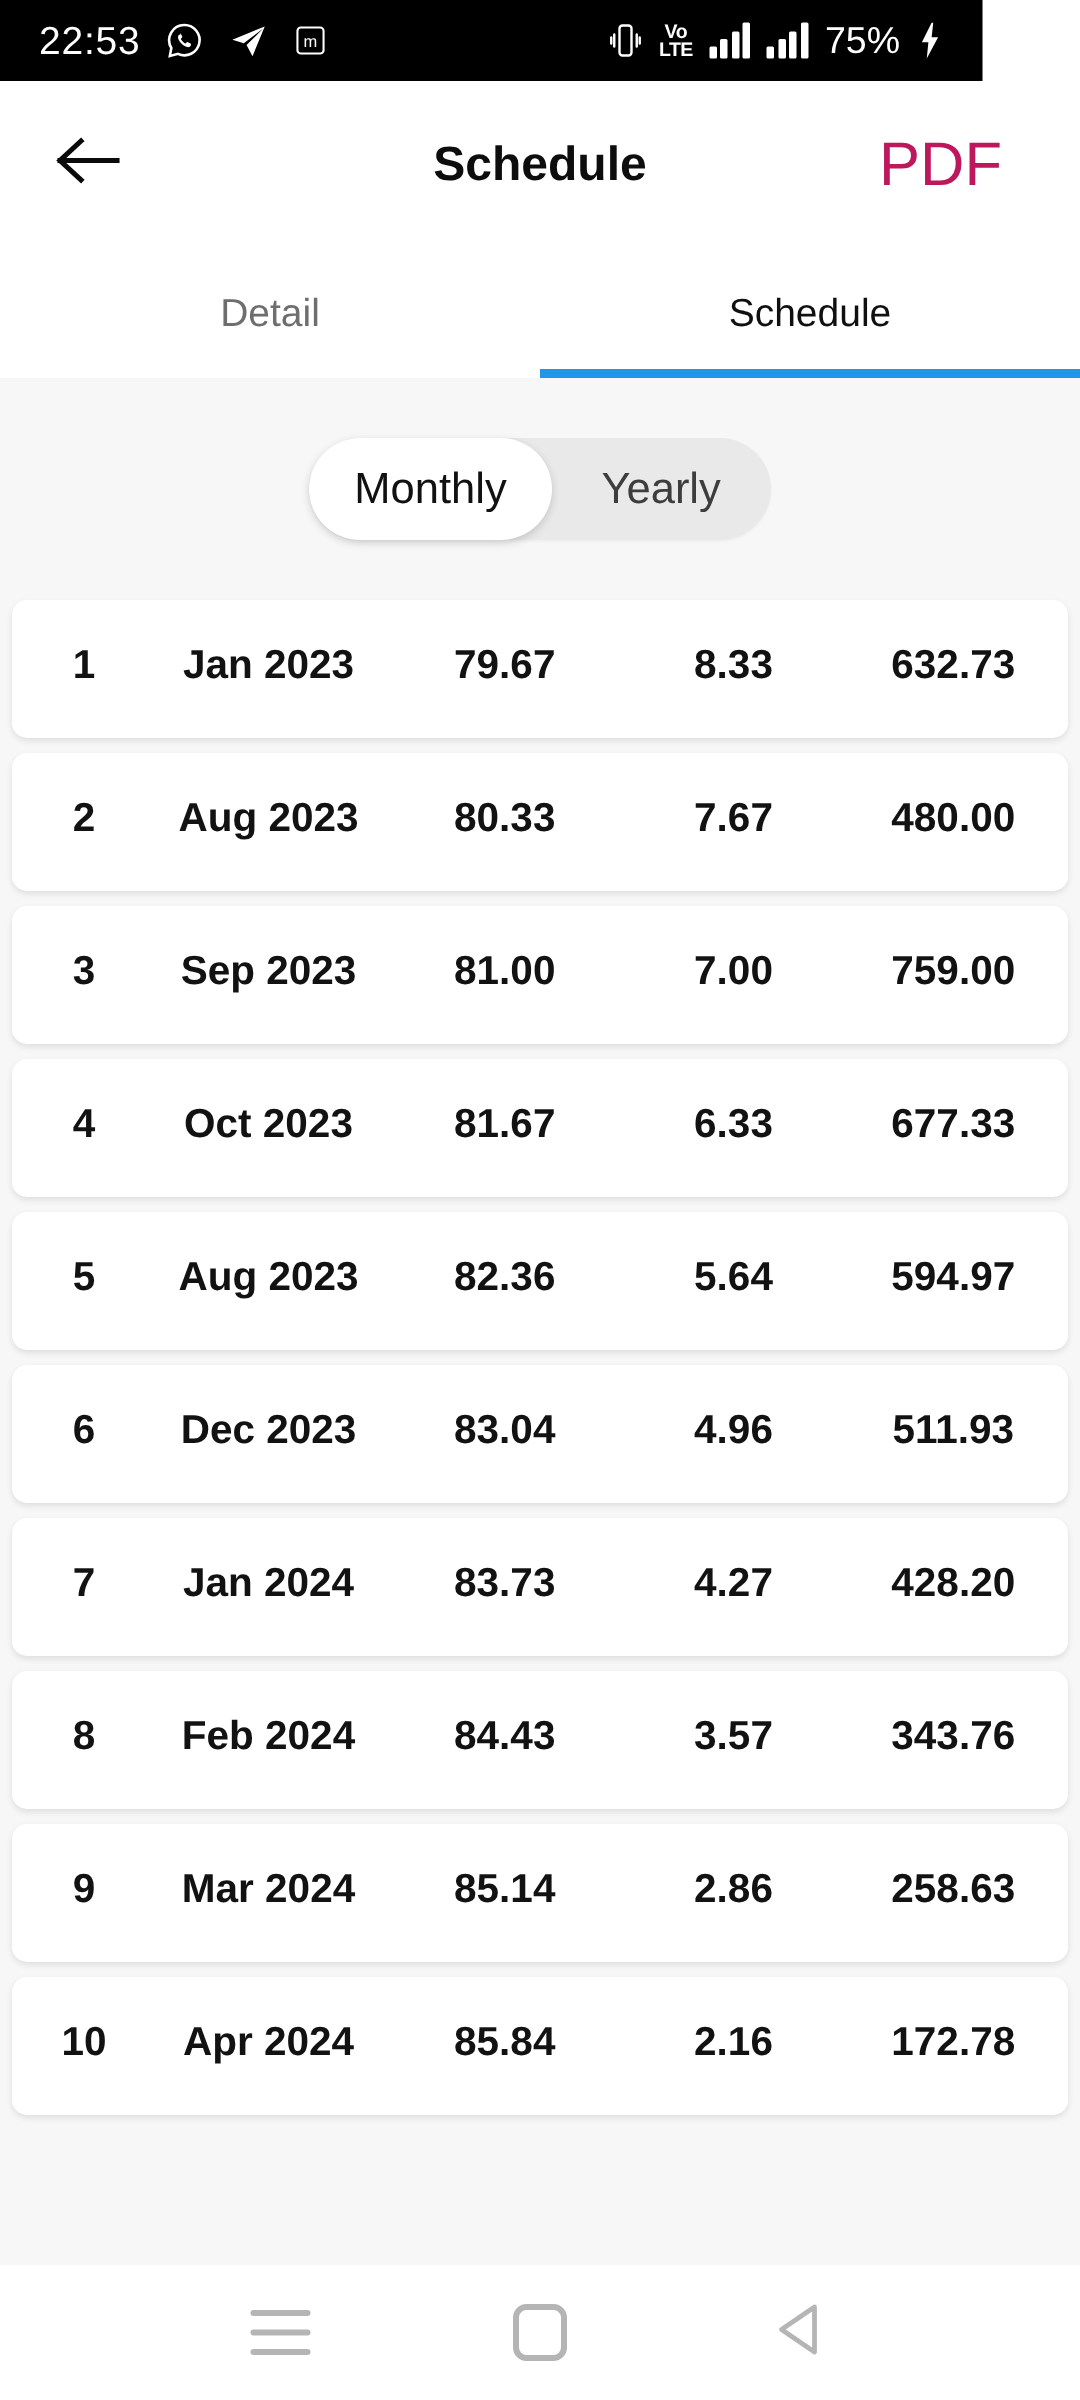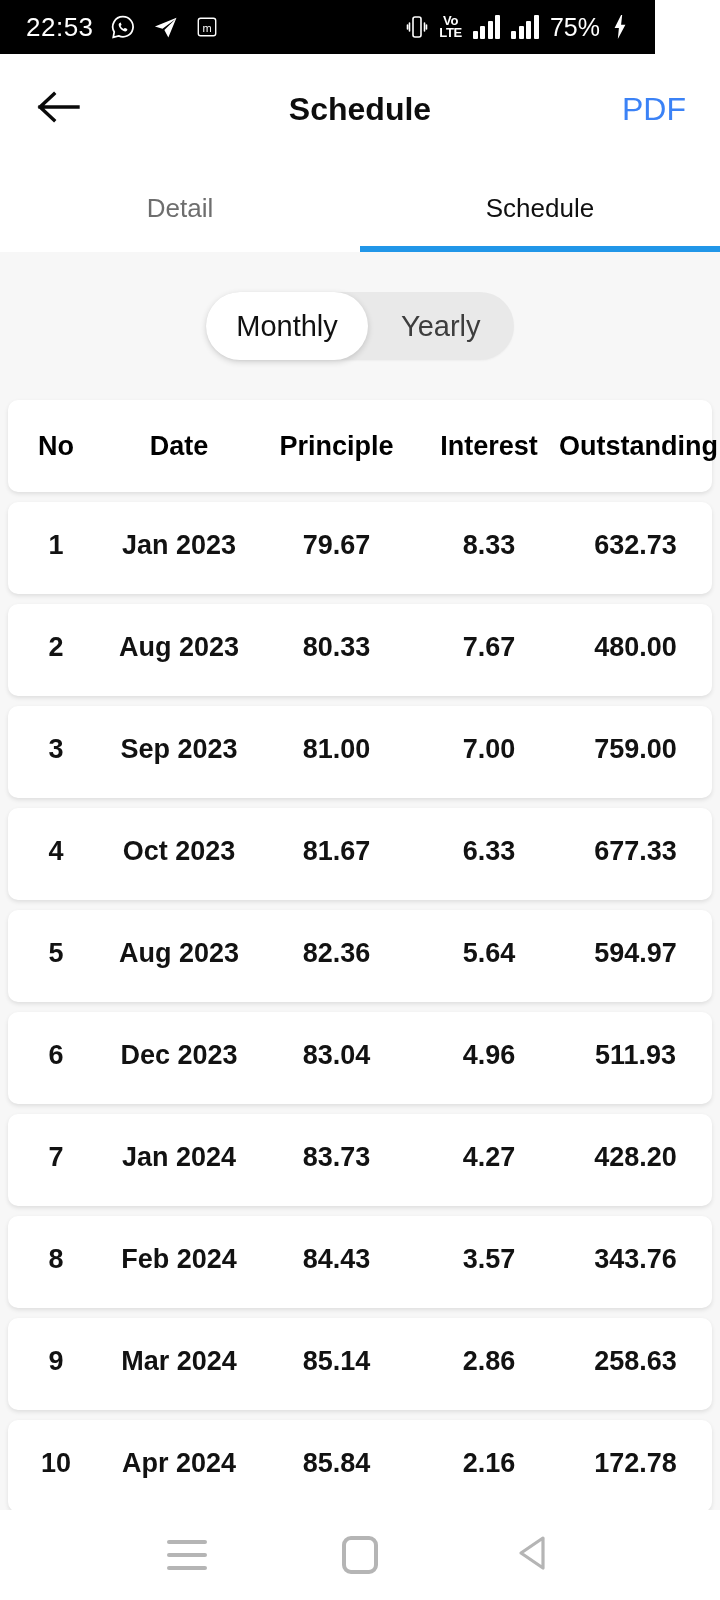--- a/index.html
+++ b/index.html
@@ -44,22 +44,22 @@
     width:96px; height:96px;
     display:flex; align-items:center; justify-content:center;
     margin-left:10px;
   }
   .appbar-title {
     position:absolute; left:0; right:0; text-align:center;
     font-size:32px; font-weight:bold; color:#0d0d0d;
     pointer-events:none;
   }
   .pdf-btn {
-    margin-left:auto; margin-right:28px;
-    font-size:32px; color:#3b82f6;
+    margin-left:auto; margin-right:46px;
+    font-size:41px; color:#be185d;
     padding:10px 6px;
   }
 
   
   .tabs {
     width:720px; height:88px;
     background:#ffffff;
     display:flex;
     position:relative;
   }
@@ -225,27 +225,20 @@
 
 <div class="content">
 
   <div class="segment-wrap">
     <div class="segment">
       <div class="seg selected">Monthly</div>
       <div class="seg unselected">Yearly</div>
     </div>
   </div>
 
-  <div class="card header-card">
-    <div class="cell c-no">No</div>
-    <div class="cell c-date">Date</div>
-    <div class="cell c-prin">Principle</div>
-    <div class="cell c-int">Interest</div>
-    <div class="cell c-out">Outstanding</div>
-  </div>
 
   <div id="rows-container">
       <div class="card row-card">
         <div class="cell c-no">1</div>
         <div class="cell c-date">Jan 2023</div>
         <div class="cell c-prin">79.67</div>
         <div class="cell c-int">8.33</div>
         <div class="cell c-out">632.73</div>
       </div>
       <div class="card row-card">

